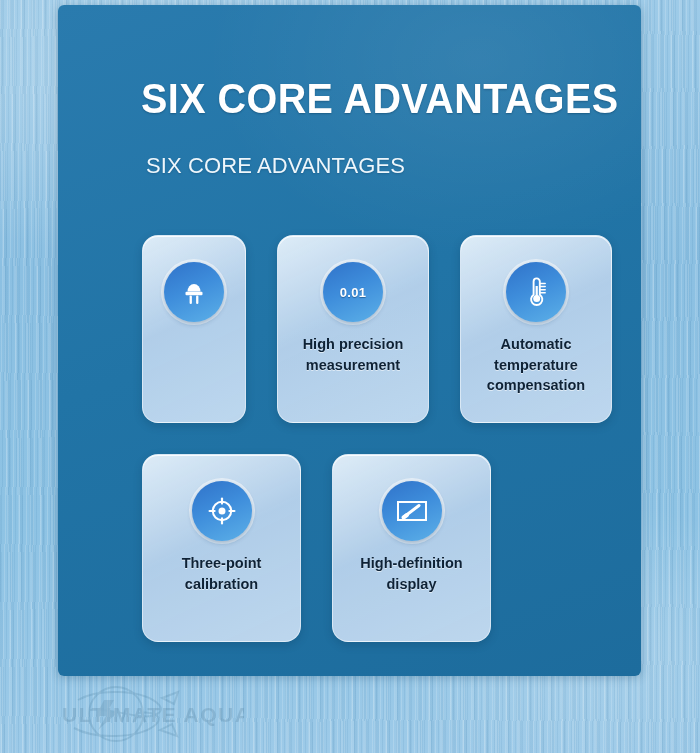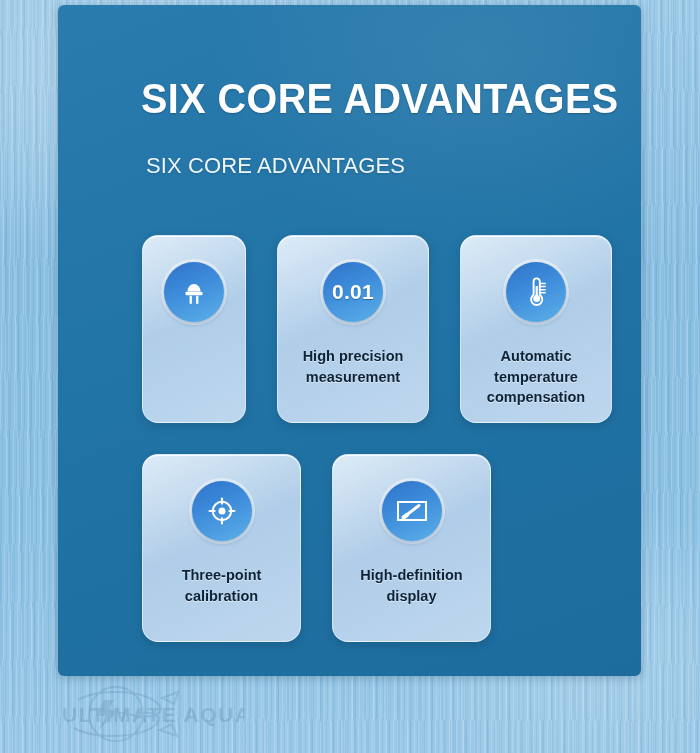--- a/index.html
+++ b/index.html
@@ -54,23 +54,23 @@
   .card{position:relative;width:157px;height:186px;border-radius:16px;
     background:linear-gradient(155deg, rgba(236,245,253,.93) 0%, rgba(197,218,242,.88) 45%, rgba(206,226,246,.90) 100%);
     box-shadow:0 3px 9px rgba(8,45,75,.22), inset 0 1px 0 rgba(255,255,255,.85);
     border:1px solid rgba(255,255,255,.45);
     display:flex;flex-direction:column;align-items:center;}
   .icon-wrap{margin-top:26px;width:60px;height:60px;border-radius:50%;
     background:linear-gradient(155deg,#2f72c9 0%,#3e8ddb 45%,#5cb0e8 100%);
     box-shadow:0 2px 5px rgba(10,50,90,.30), 0 0 0 3px rgba(255,255,255,.55);
     display:flex;align-items:center;justify-content:center;}
   .icon-wrap svg{display:block;}
-  .icon-text{color:#ffffff;font-size:21px;font-weight:bold;letter-spacing:.3px;
+  .icon-text{color:#ffffff;font-size:13px;font-weight:bold;letter-spacing:.3px;
     text-shadow:0 1px 1px rgba(0,40,80,.45);}
-  .card-label{margin-top:24px;width:150px;text-align:center;
+  .card-label{margin-top:12px;width:150px;text-align:center;
     font-family:"Liberation Sans Narrow","Liberation Sans",sans-serif;
     font-weight:bold;font-size:14.5px;line-height:1.42;color:#0e2236;
     text-shadow:0 1px 0 rgba(255,255,255,.55);}
   .card-label.one-line{margin-top:25px;}
 </style>
 </head>
 <body>
 
 <div id="bg"></div>
 

